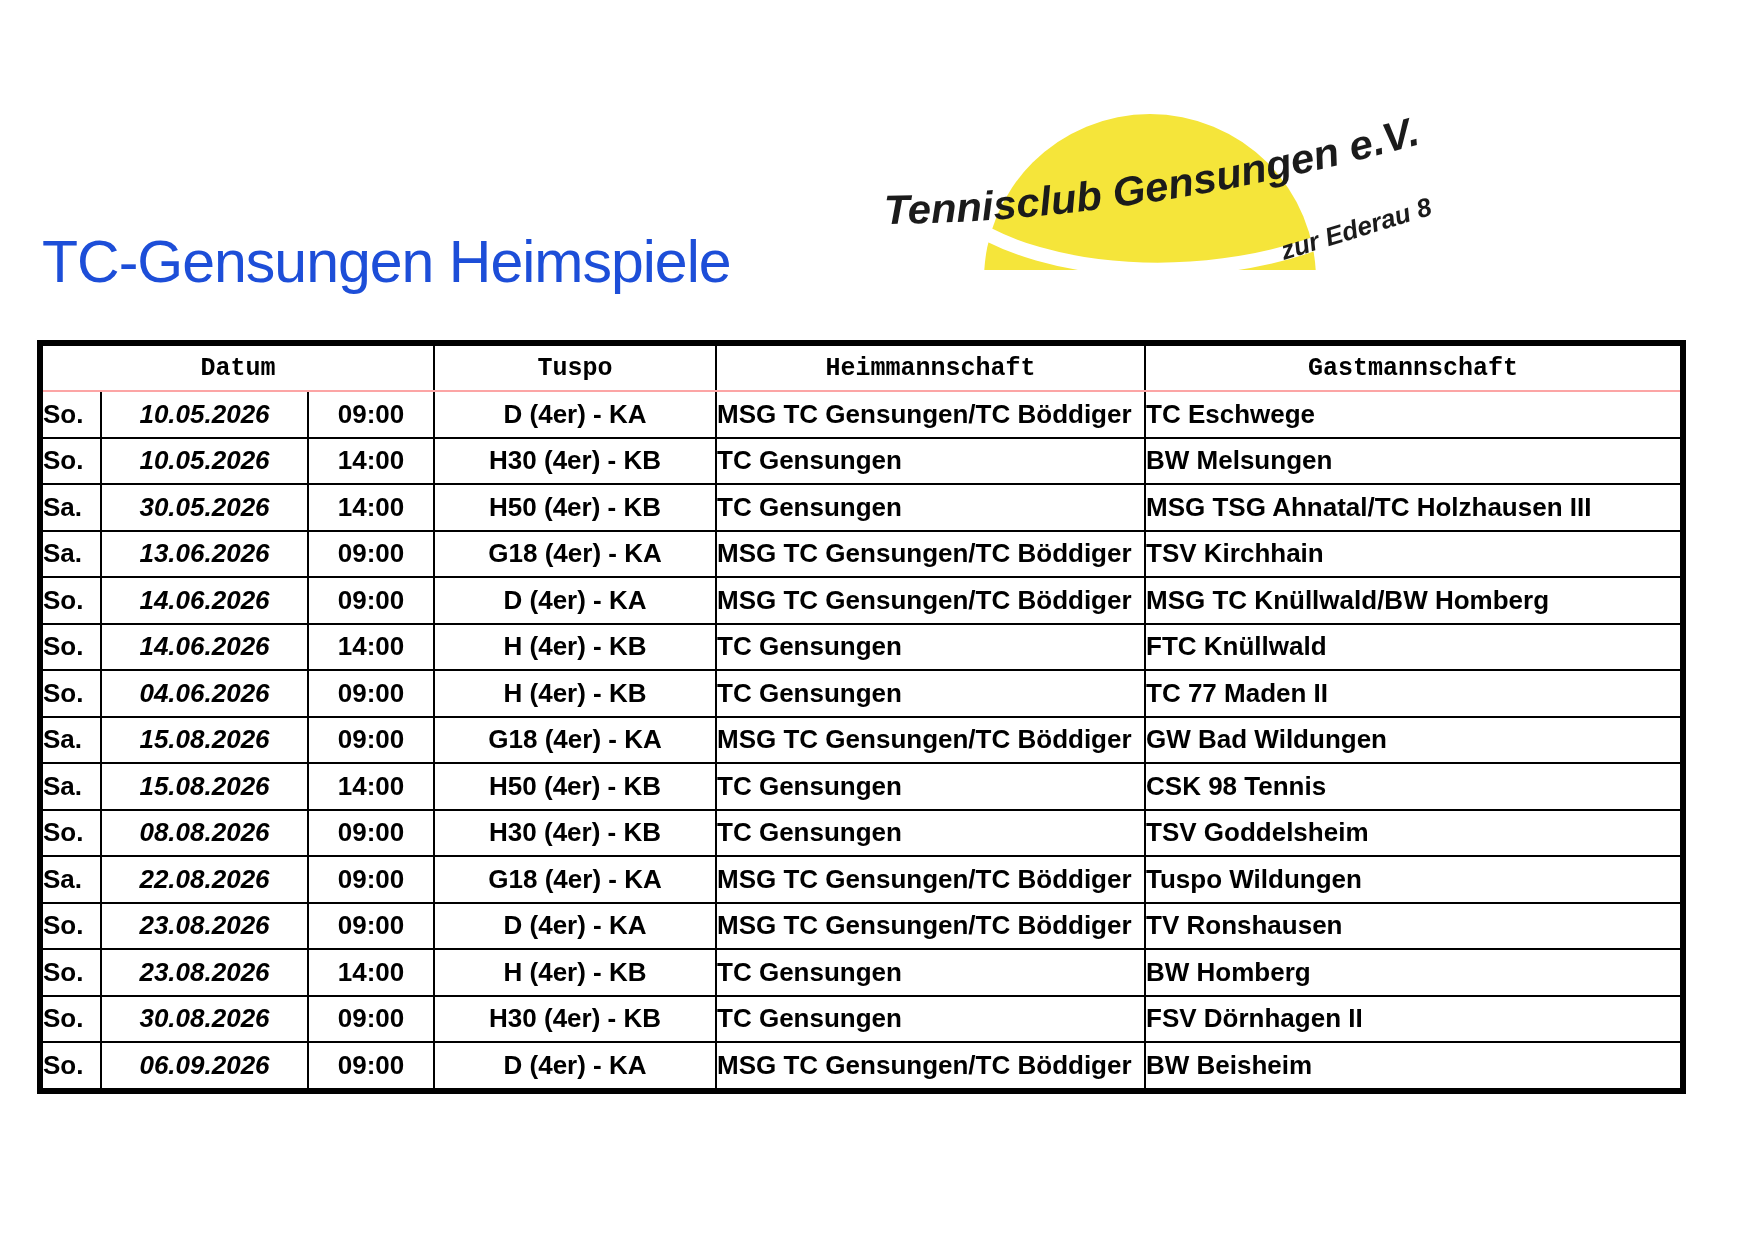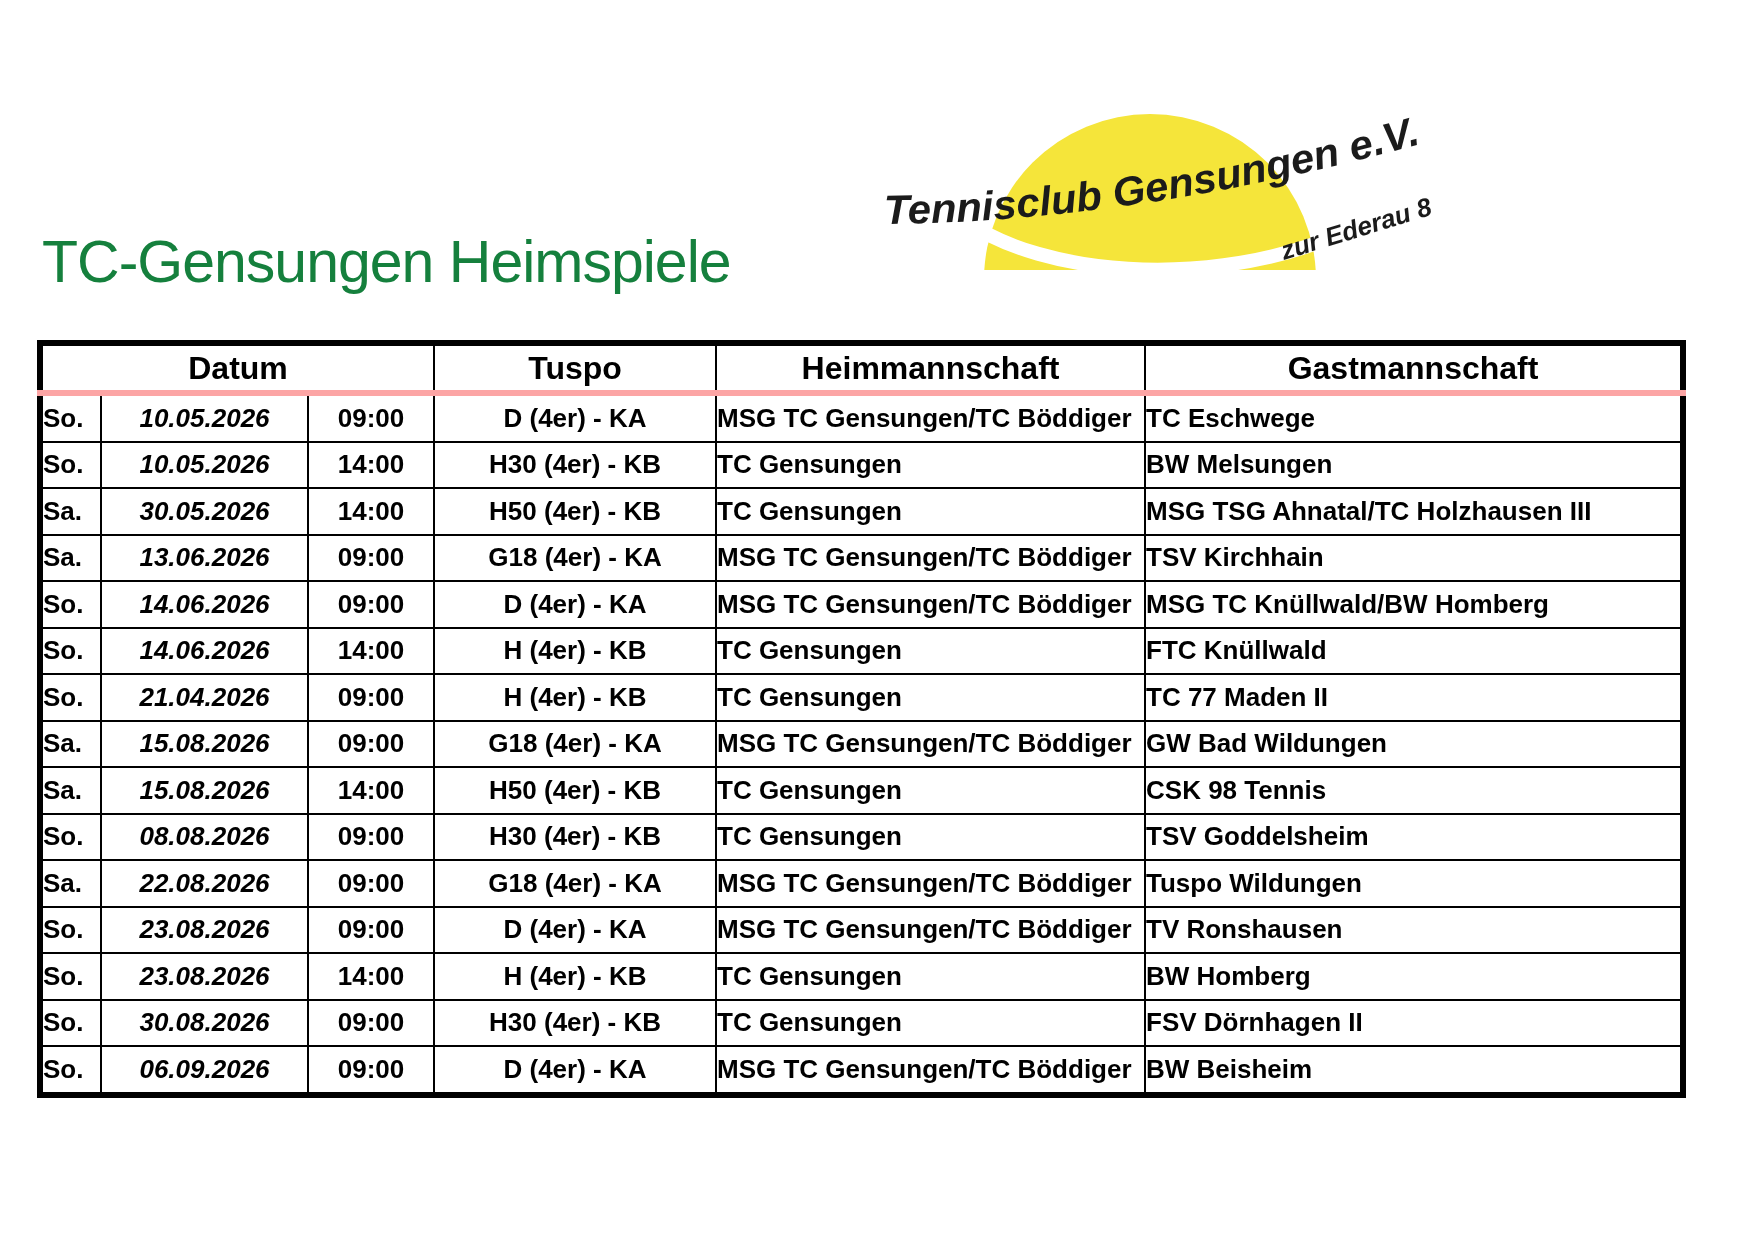--- a/index.html
+++ b/index.html
@@ -24,21 +24,21 @@
     width: 575px;
     height: 190px;
   }
   .page-title {
     position: absolute;
     left: 42px;
     top: 228px;
     font-size: 59px;
     font-weight: 400;
     letter-spacing: -1px;
-    color: #15803d;
+    color: #1d4ed8;
     white-space: nowrap;
   }
   table.schedule {
     position: absolute;
     left: 37px;
     top: 340px;
     width: 1643px;
     border-collapse: collapse;
     table-layout: fixed;
     border: 6px solid #000000;
@@ -47,23 +47,24 @@
     border: 2.5px solid #000000;
     color: #000000;
     font-weight: 700;
     vertical-align: middle;
     padding: 0;
     overflow: hidden;
     white-space: nowrap;
   }
   table.schedule thead th {
     height: 44px;
-    font-size: 32px;
+    font-size: 25px;
     text-align: center;
-    border-bottom: 6px solid #fca5a5;
+    border-bottom: 2px solid #fca5a5;
+    font-family: Liberation Mono, monospace;
   }
   table.schedule tbody td {
     height: 44.5px;
     font-size: 26px;
   }
   td.c-day  { text-align: left; padding-left: 5px; }
   td.c-date { text-align: center; font-style: italic; }
   td.c-time { text-align: center; }
   td.c-liga { text-align: center; white-space: pre; }
   td.c-heim { text-align: left; padding-left: 7px; margin-left: 8px; }
@@ -156,21 +157,21 @@
         <tr>
       <td class="c-day">So.</td>
       <td class="c-date">14.06.2026</td>
       <td class="c-time">14:00</td>
       <td class="c-liga">H   (4er) - KB</td>
       <td class="c-heim">TC Gensungen</td>
       <td class="c-gast">FTC Knüllwald</td>
     </tr>
         <tr>
       <td class="c-day">So.</td>
-      <td class="c-date">21.04.2026</td>
+      <td class="c-date">04.06.2026</td>
       <td class="c-time">09:00</td>
       <td class="c-liga">H   (4er) - KB</td>
       <td class="c-heim">TC Gensungen</td>
       <td class="c-gast">TC 77 Maden II</td>
     </tr>
         <tr>
       <td class="c-day">Sa.</td>
       <td class="c-date">15.08.2026</td>
       <td class="c-time">09:00</td>
       <td class="c-liga">G18 (4er) - KA</td>

